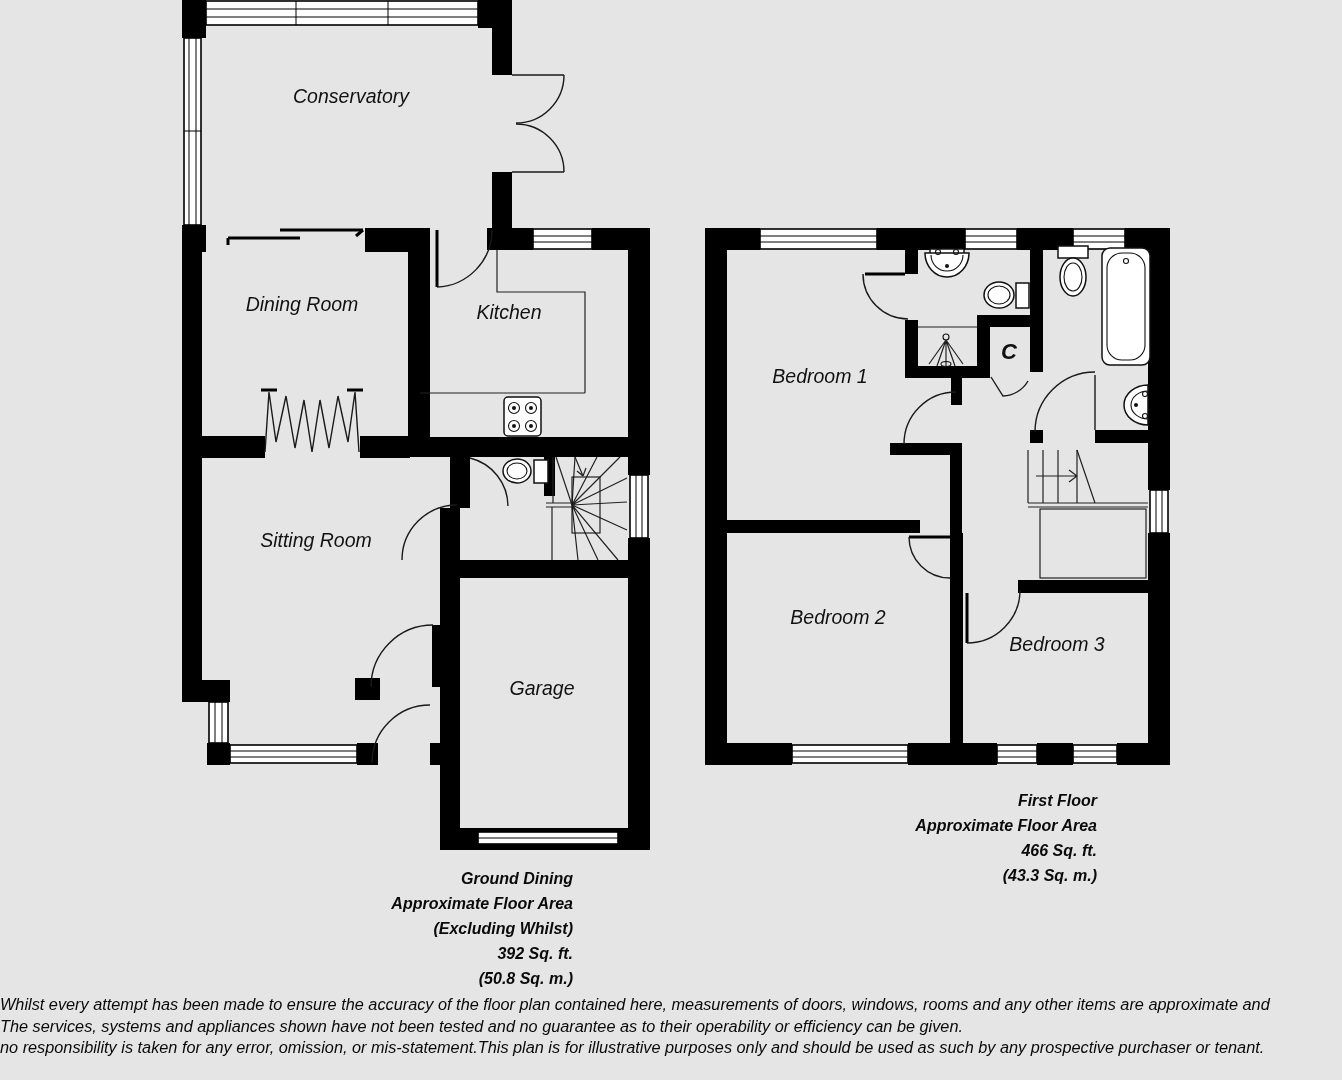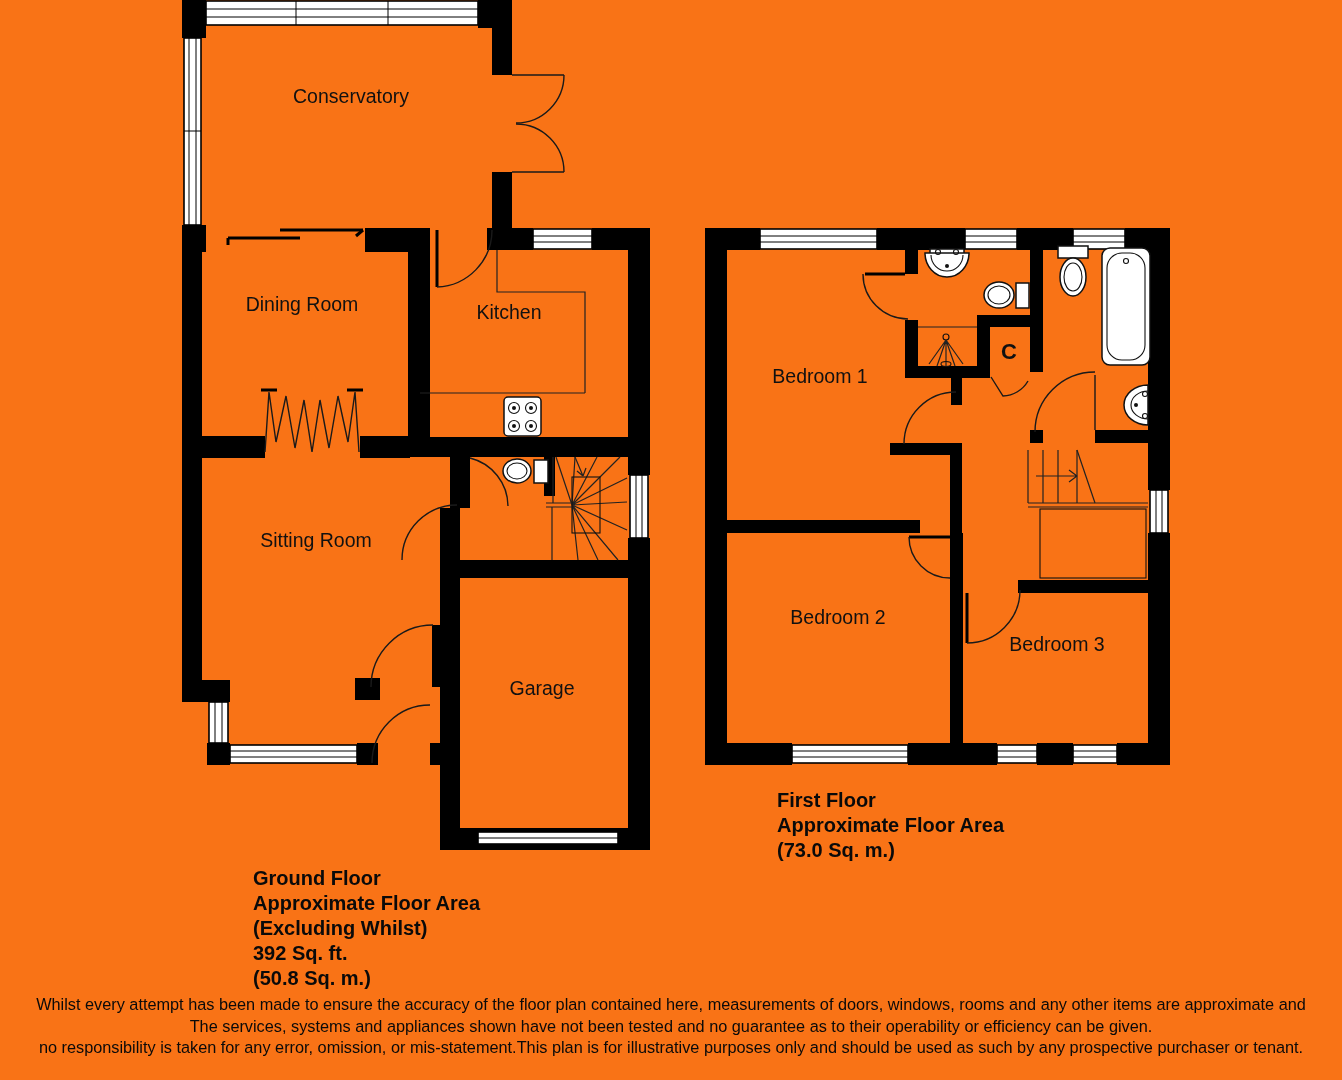--- a/index.html
+++ b/index.html
@@ -1,24 +1,24 @@
 <!DOCTYPE html>
 <html><head>
 <meta charset="utf-8">
 <style>
   html,body{margin:0;padding:0;background:#ffffff;}
-  #stage{position:relative;width:1342px;height:1080px;background:#f97316;overflow:hidden;
-         font-family:"Liberation Sans", sans-serif;}
+  #stage{position:relative;width:1342px;height:1080px;background:#e5e5e5;overflow:hidden;
+         font-family:"Liberation Sans", sans-serif;font-style:italic;}
   #plan-svg{position:absolute;left:0;top:0;}
   .room-label{font-family:"Liberation Sans", sans-serif;font-size:19.5px;fill:#111111;}
   .cupboard-label{font-family:"Liberation Sans", sans-serif;font-size:22px;font-weight:bold;fill:#111111;}
-  .caption{position:absolute;text-align:left;font-weight:bold;font-size:20px;line-height:25px;color:#0a0a0a;}
+  .caption{position:absolute;text-align:right;font-weight:bold;font-size:16px;line-height:25px;color:#0a0a0a;}
   #gf-caption{left:253px;top:866px;width:320px;}
   #ff-caption{left:777px;top:788px;width:320px;}
-  #disclaimer{position:absolute;left:0;top:994px;width:1342px;text-align:center;
+  #disclaimer{position:absolute;left:0;top:994px;width:1342px;text-align:left;
               font-size:16.3px;line-height:21.5px;color:#0a0a0a;}
   .wall{fill:#000000;stroke:none;}
   .win{fill:#ffffff;stroke:#000000;stroke-width:1.6;}
   .winline{stroke:#000000;stroke-width:1;fill:none;}
   .door{stroke:#1a1a1a;stroke-width:1.4;fill:none;}
   .leaf{stroke:#000000;stroke-width:3;fill:none;}
   .thin{stroke:#222222;stroke-width:1.2;fill:none;}
   .fixture{stroke:#111111;stroke-width:1.5;fill:#ffffff;}
   .fixthin{stroke:#111111;stroke-width:1.1;fill:none;}
 </style>
@@ -303,31 +303,32 @@
     </g>
 
     <text class="room-label" x="820" y="378" text-anchor="middle" dominant-baseline="middle">Bedroom 1</text>
     <text class="cupboard-label" x="1009" y="353" text-anchor="middle" dominant-baseline="middle">C</text>
     <text class="room-label" x="838" y="619" text-anchor="middle" dominant-baseline="middle">Bedroom 2</text>
     <text class="room-label" x="1057" y="646" text-anchor="middle" dominant-baseline="middle">Bedroom 3</text>
   </g>
 </svg>
 
   <div id="gf-caption" class="caption">
-    <div>Ground Floor</div>
+    <div>Ground Dining</div>
     <div>Approximate Floor Area</div>
     <div>(Excluding Whilst)</div>
     <div>392 Sq. ft.</div>
     <div>(50.8 Sq. m.)</div>
   </div>
 
   <div id="ff-caption" class="caption">
     <div>First Floor</div>
     <div>Approximate Floor Area</div>
-    <div>(73.0 Sq. m.)</div>
+    <div>466 Sq. ft.</div>
+    <div>(43.3 Sq. m.)</div>
   </div>
 
   <div id="disclaimer">
     <div>Whilst every attempt has been made to ensure the accuracy of the floor plan contained here, measurements of doors, windows, rooms and any other items are approximate and</div>
     <div>The services, systems and appliances shown have not been tested and no guarantee as to their operability or efficiency can be given.</div>
     <div>no responsibility is taken for any error, omission, or mis-statement.This plan is for illustrative purposes only and should be used as such by any prospective purchaser or tenant.</div>
   </div>
 
 </div>
 

